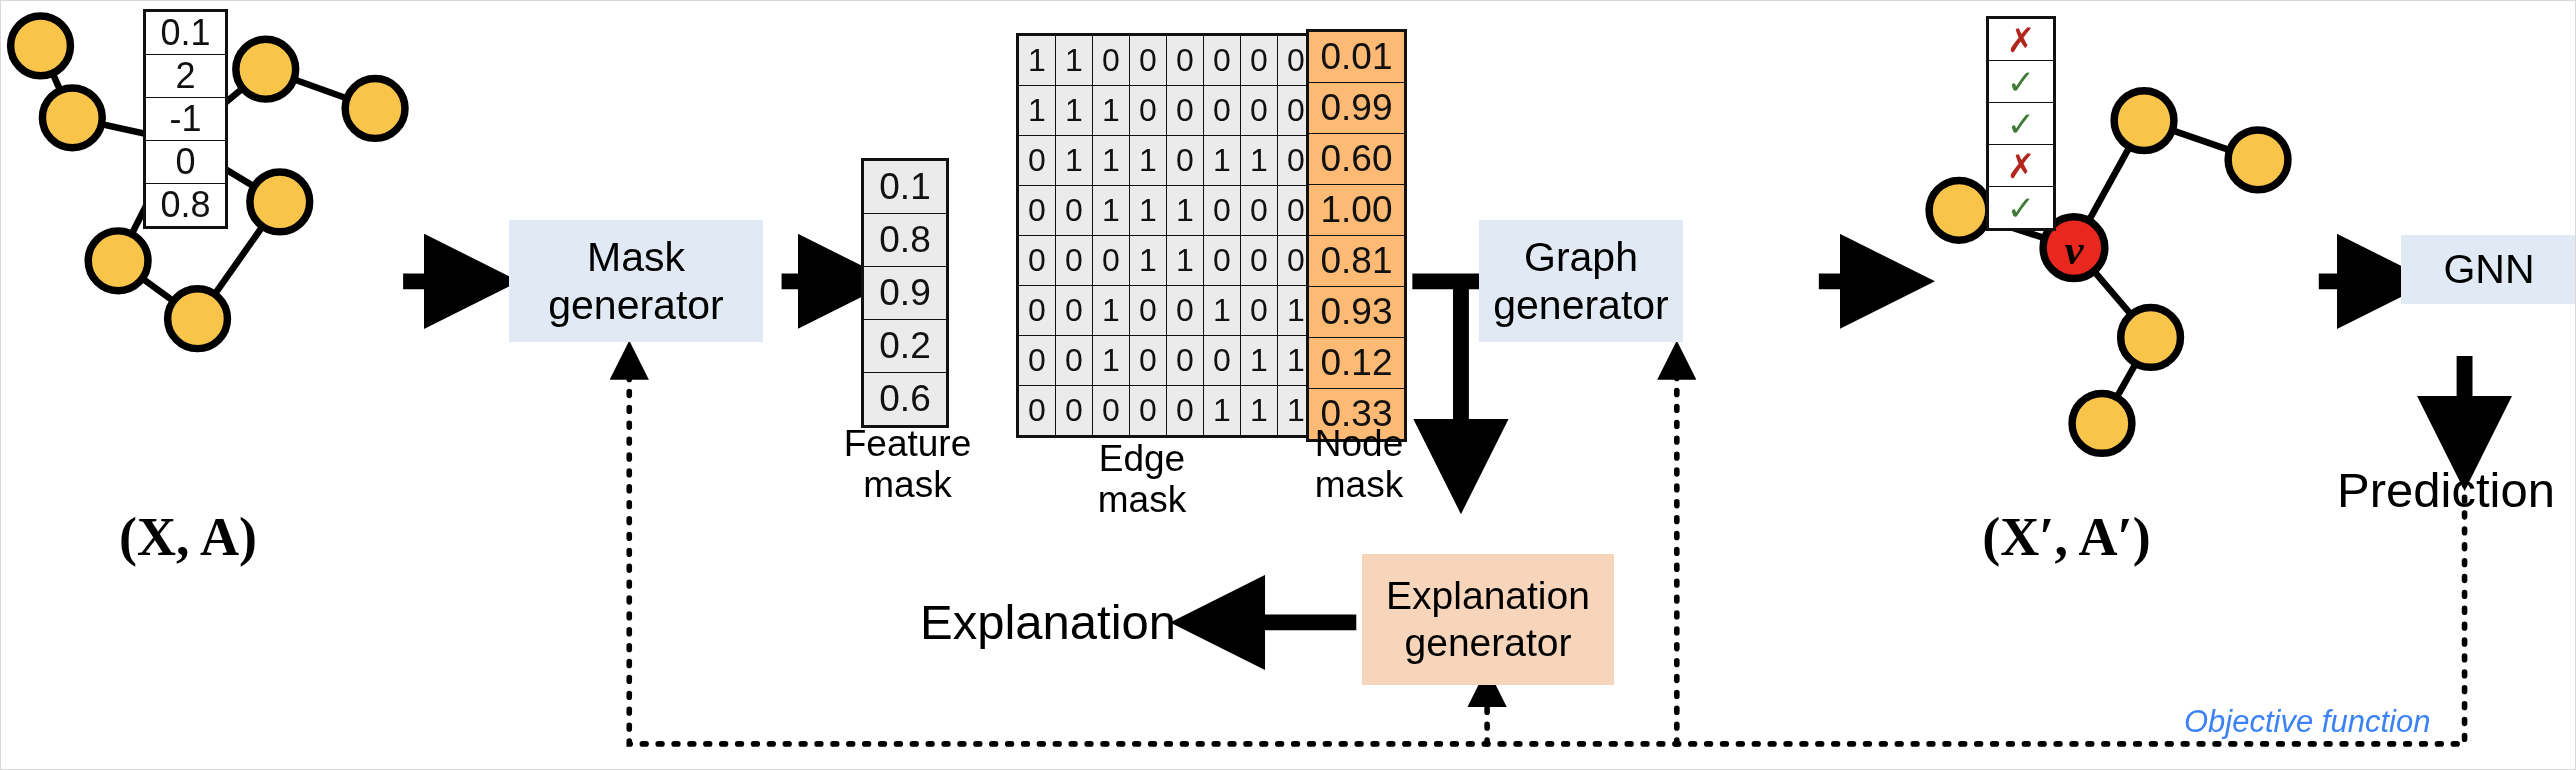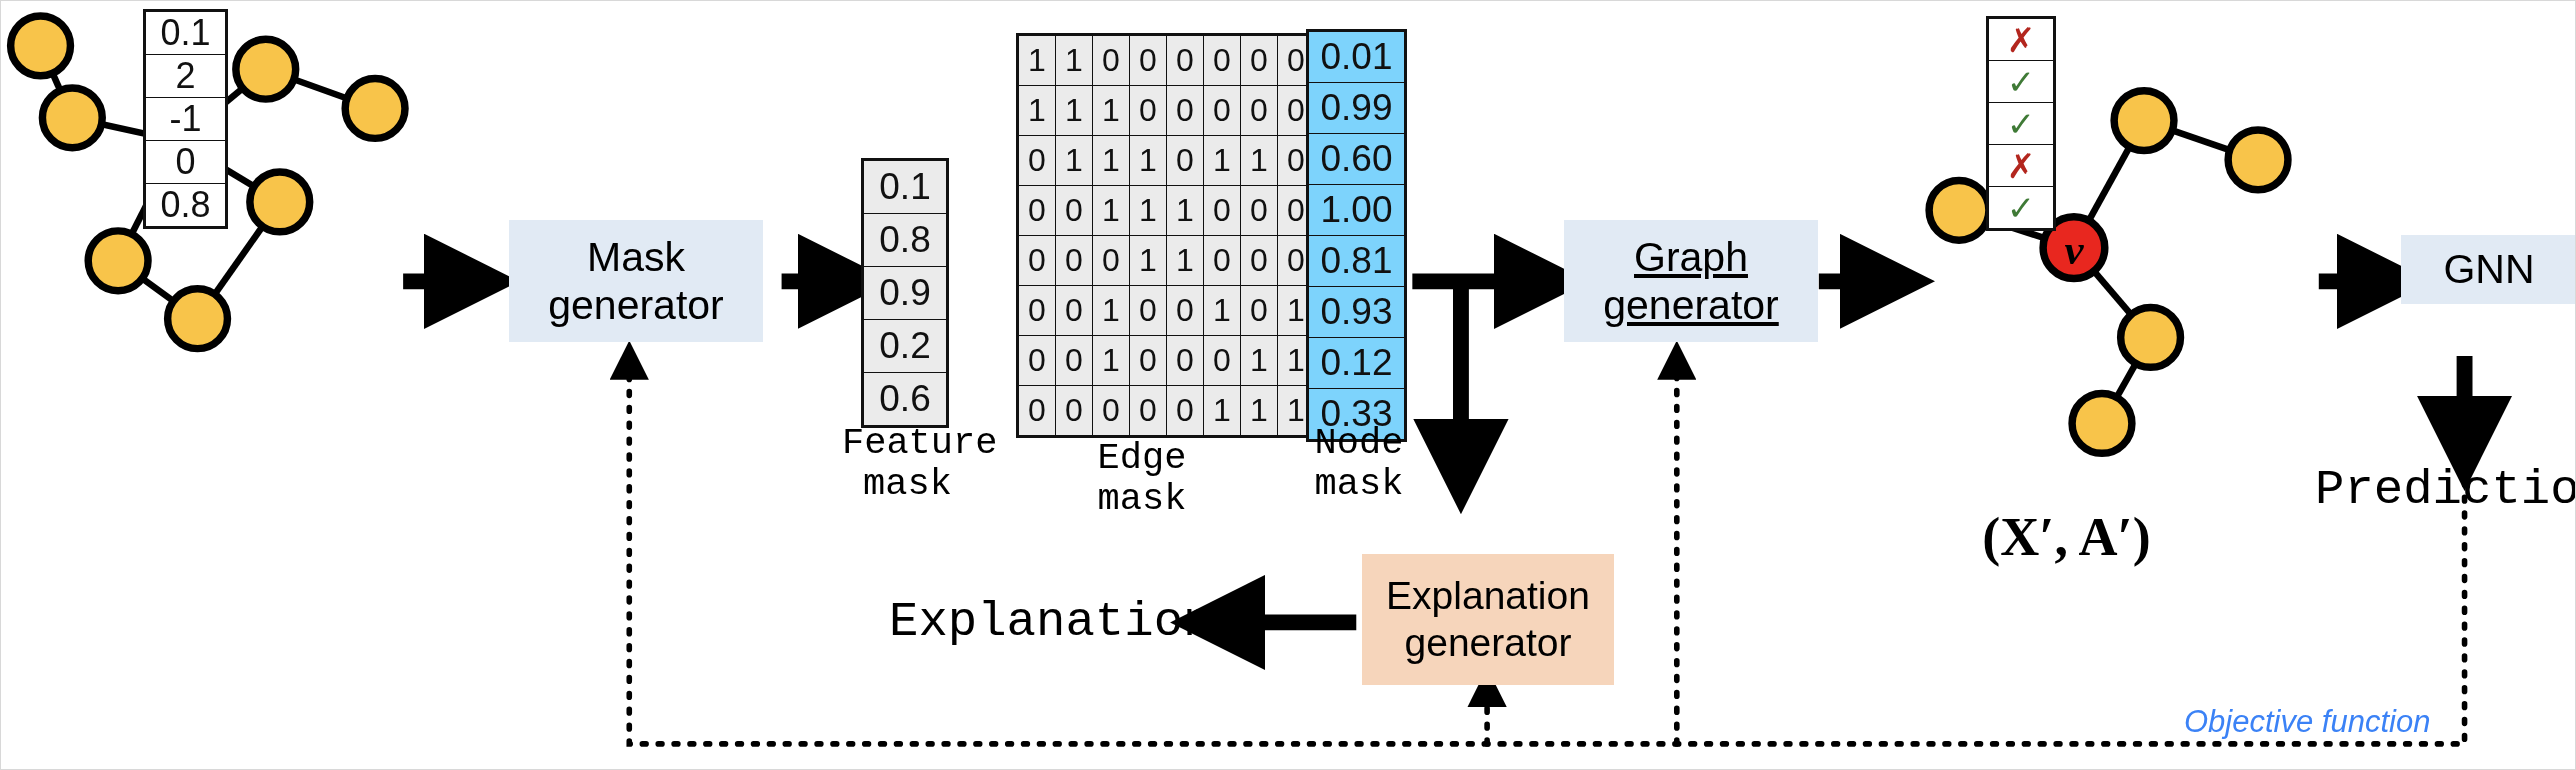--- a/index.html
+++ b/index.html
@@ -24,21 +24,21 @@
     font-size:41px;
     white-space:pre-line;
     box-sizing:border-box;
   }
   .box-blue{background:#e1eaf4;}
   .box-orange{background:#f6d5bb;}
 
   .plain-label{
     position:absolute;
     color:#000;
-    font-family:Liberation Mono, monospace;
+    font-family:Liberation Sans, sans-serif;
     text-align:center;
     line-height:1.12;
     white-space:pre-line;
   }
   .mask-caption{font-size:37px;}
   .big-label{font-size:49px;font-weight:400;}
   .math-label{
     position:absolute;
     font-family:"Liberation Serif", serif;
     font-size:54px;
@@ -61,21 +61,21 @@
   .cellgrid table{border-collapse:collapse;}
   .cellgrid td{
     border:1.9px solid #111;
     text-align:center;vertical-align:middle;
     font-family:"Liberation Sans", sans-serif;
     color:#111;
     padding:0;
   }
   .feat-x td{width:79px;height:42px;font-size:36px;background:#fff;}
   .mask-f td{width:82px;height:52px;font-size:37px;background:#ebebeb;}
-  .mask-n td{width:95px;height:50px;font-size:37px;background:#7dd3fc;}
+  .mask-n td{width:95px;height:50px;font-size:37px;background:#fdba74;}
   .mask-e td{width:36px;height:49px;font-size:32px;background:#ebebeb;}
   .res-f td{width:64px;height:41px;font-size:34px;background:#fff;}
   .res-f td.cross{color:#b3261e;}
   .res-f td.check{color:#3f7a36;}
 </style>
 </head>
 <body>
 
 <div id="page">
 
@@ -331,21 +331,21 @@
           </tr>
           <tr>
             <td>0.33</td>
           </tr>
         </tbody>
       </table>
   </div>
   <div class="plain-label mask-caption" style="left:1288px;top:422px;width:140px;">Node
 mask</div>
 
-  <div class="proc-box box-blue" style="left:1563px;top:219px;width:254px;height:122px;text-decoration:underline;">Graph
+  <div class="proc-box box-blue" style="left:1478px;top:219px;width:204px;height:122px;">Graph
 generator</div>
 
   <div class="proc-box box-orange" style="left:1361px;top:553px;width:252px;height:131px;font-size:39px;">Explanation
 generator</div>
 
   <div class="plain-label big-label" style="left:888px;top:594px;width:318px;">Explanation</div>
 
   <div class="cellgrid res-f" style="left:1985px;top:15px;">
     <table>
         <tbody>
@@ -365,18 +365,19 @@
             <td class="check">✓</td>
           </tr>
         </tbody>
       </table>
   </div>
 
   <div class="proc-box box-blue" style="left:2400px;top:219px;width:176px;height:69px;margin-top:15px;">GNN</div>
 
   <div class="plain-label big-label" style="left:2314px;top:462px;width:262px;">Prediction</div>
 
+  <div class="math-label" style="left:75px;top:505px;width:224px;">(X, A)</div>
   <div class="math-label" style="left:1944px;top:505px;width:243px;">(X′, A′)</div>
 
   <div class="obj-label" style="left:2183px;top:703px;">Objective function</div>
 
 </div>
 
 
 </body></html>

